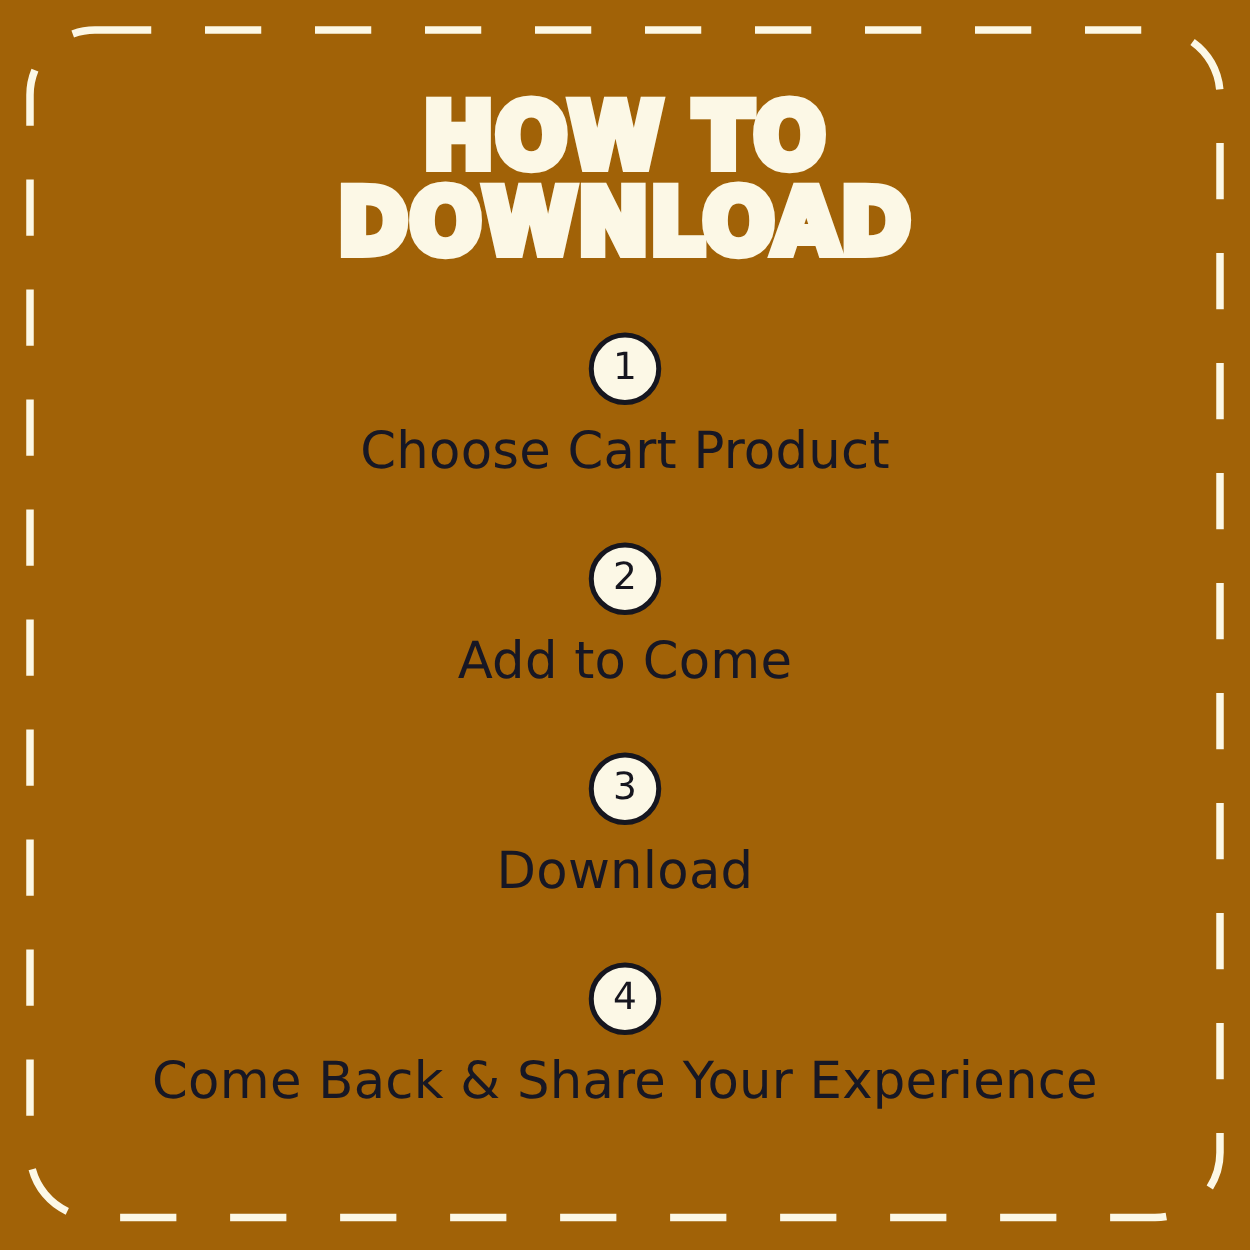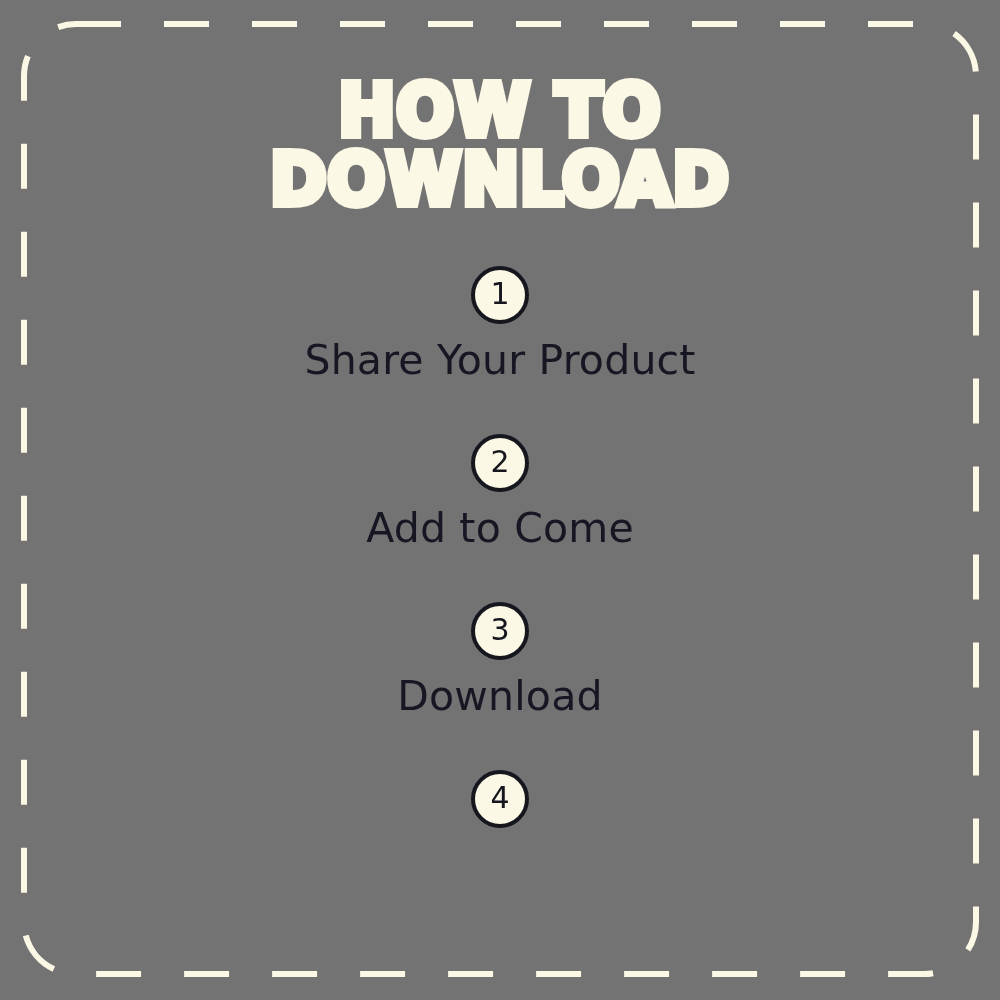--- a/index.html
+++ b/index.html
@@ -11,21 +11,21 @@
     height: 1000px;
     background: #5878b4;
     font-family: "Liberation Sans", sans-serif;
     overflow: hidden;
   }
 
   #poster {
     position: relative;
     width: 1000px;
     height: 1000px;
-    background: #737373;
+    background: #a16207;
     box-sizing: border-box;
   }
 
   
   .frame-svg {
     position: absolute;
     left: 0;
     top: 0;
     width: 1000px;
     height: 1000px;
@@ -122,37 +122,38 @@
     <span class="title-line title-line-1">HOW TO</span>
     <span class="title-line title-line-2">DOWNLOAD</span>
   </div>
 
   <div class="steps">
 
     <div class="step step-1">
       <div class="step-badge">
         <span class="step-number">1</span>
       </div>
-      <span class="step-label">Share Your Product</span>
+      <span class="step-label">Choose Cart Product</span>
     </div>
 
     <div class="step step-2">
       <div class="step-badge">
         <span class="step-number">2</span>
       </div>
       <span class="step-label">Add to Come</span>
     </div>
 
     <div class="step step-3">
       <div class="step-badge">
         <span class="step-number">3</span>
       </div>
       <span class="step-label">Download</span>
     </div>
 
     <div class="step step-4">
       <div class="step-badge">
         <span class="step-number">4</span>
       </div>
+      <span class="step-label">Come Back &amp; Share Your Experience</span>
     </div>
 
   </div>
 </div>
 
 </body></html>

